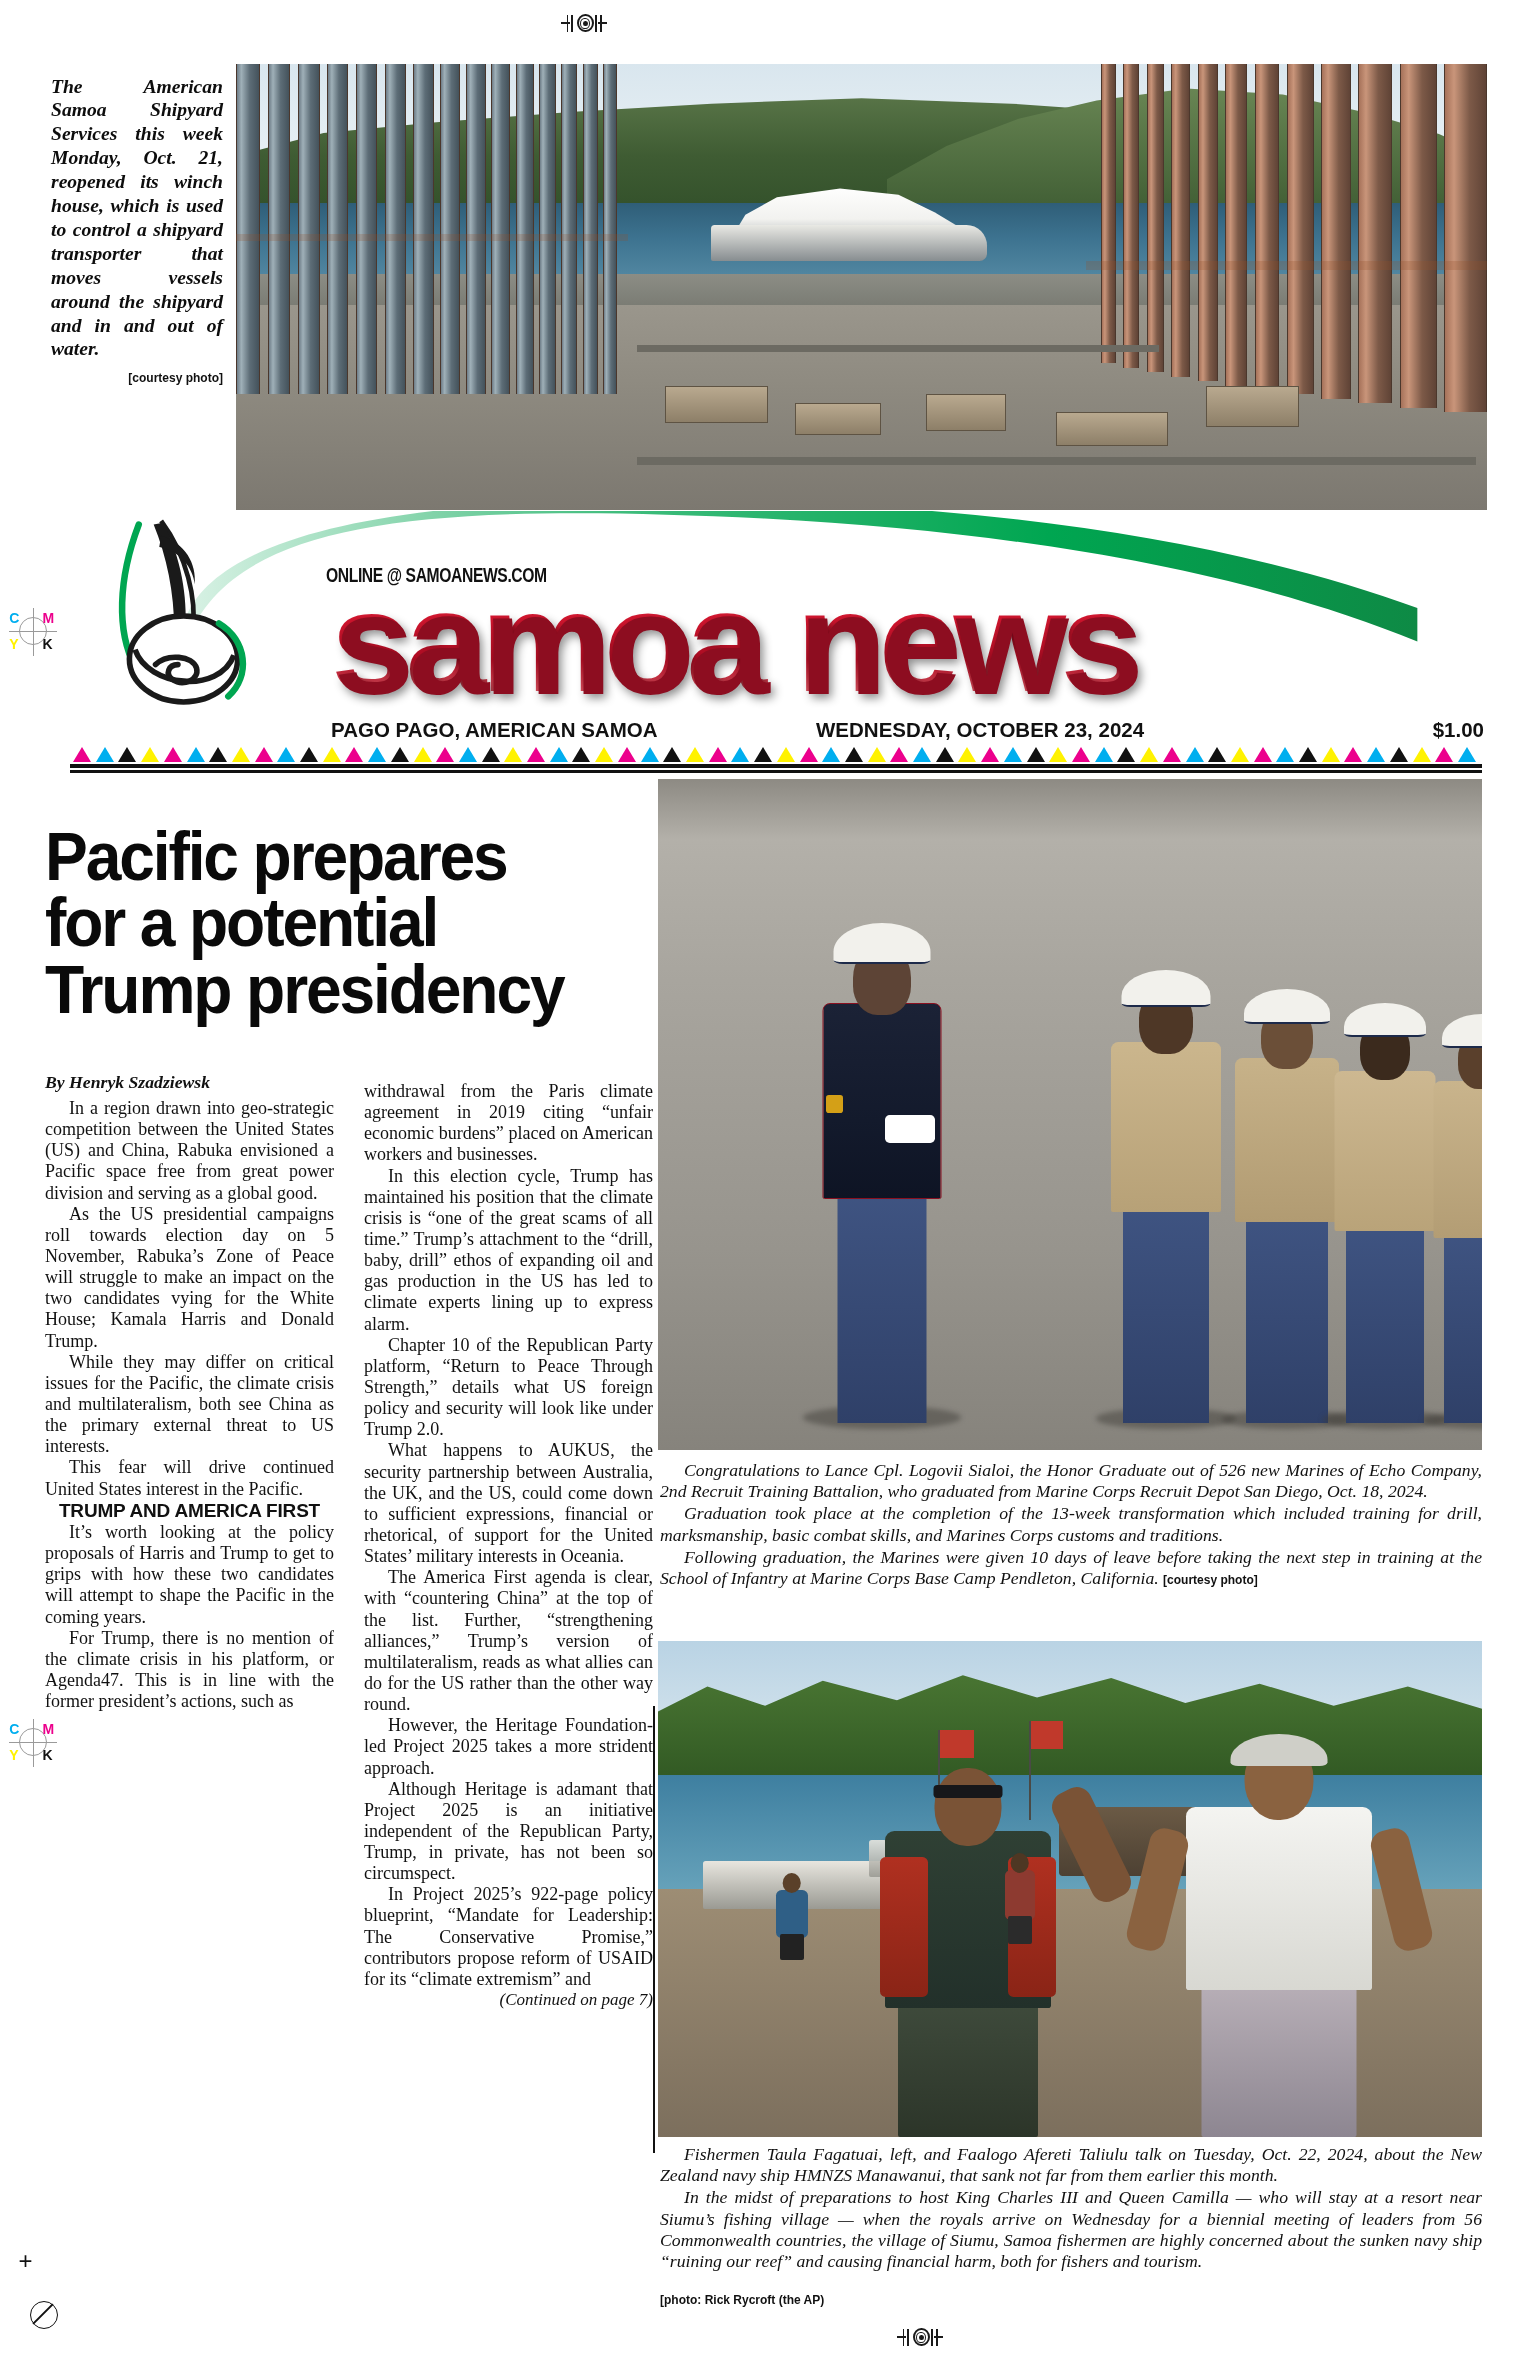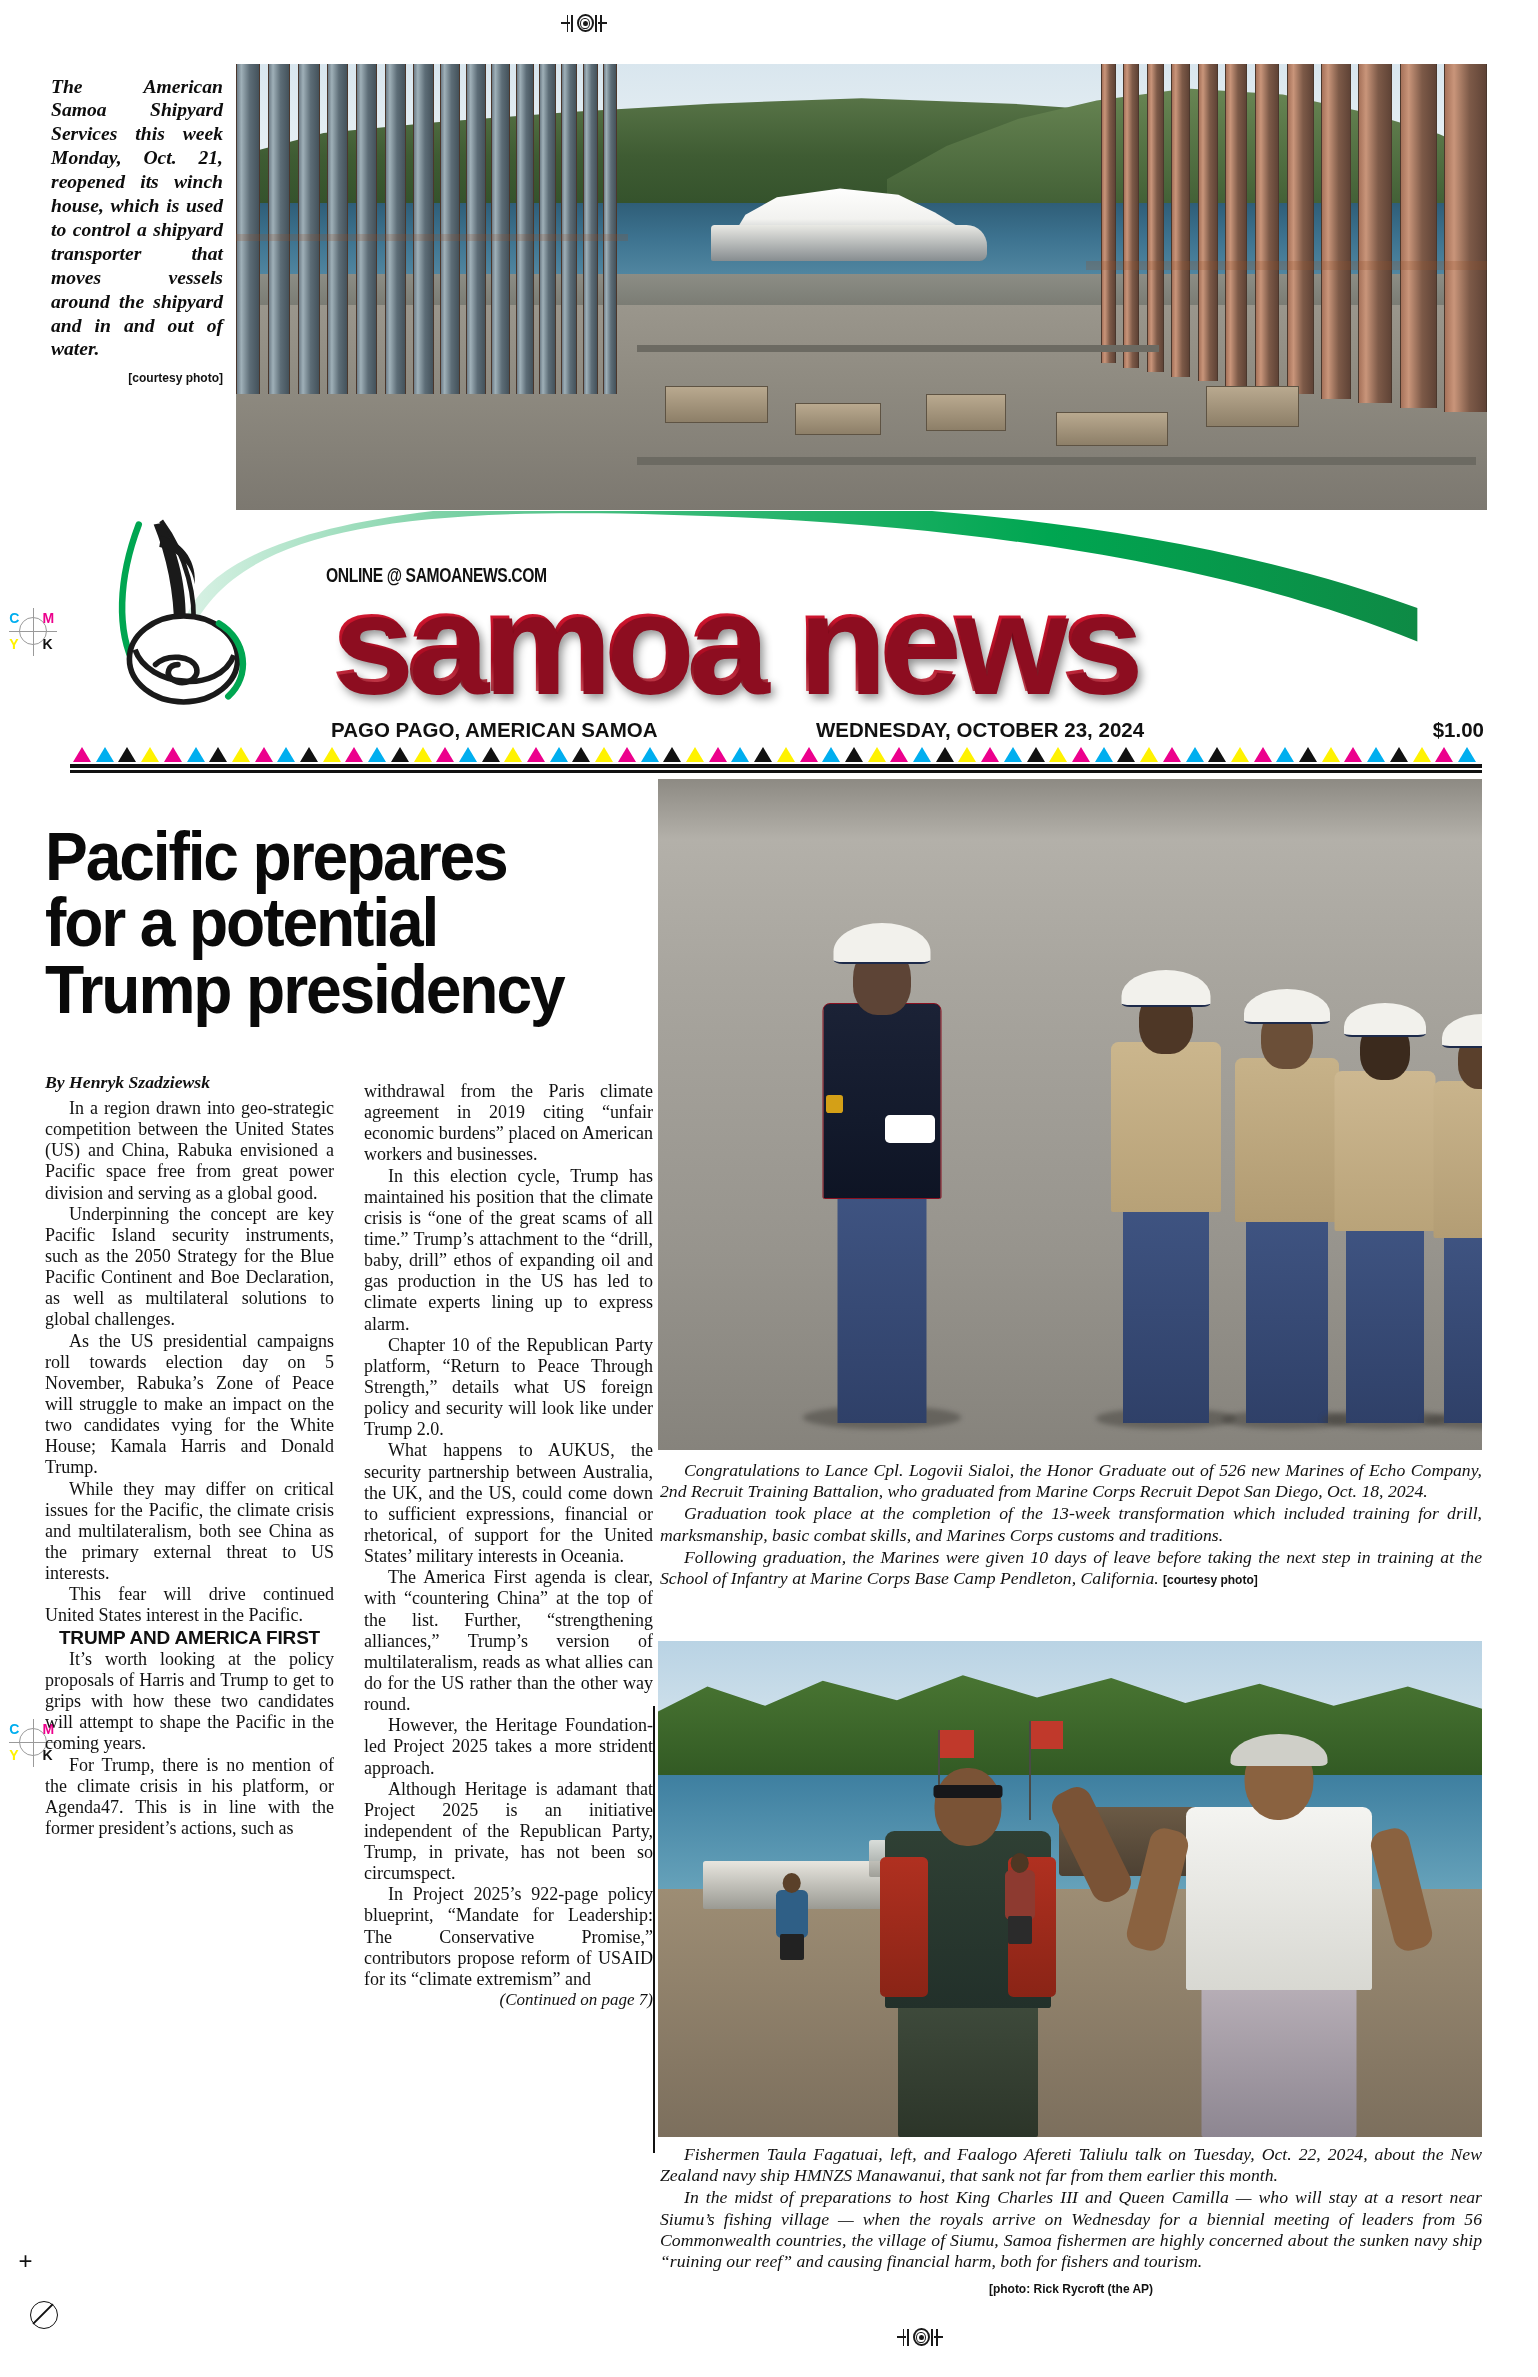--- a/index.html
+++ b/index.html
@@ -430,21 +430,20 @@
       <div class="r2"></div>
   </div>
 </div>
 
 <h1 id="headline">Pacific prepares for a potential Trump presidency</h1>
 
 <div id="byline">By Henryk Szadziewsk</div>
 
 <div id="col1" class="storycol">
   <p>In a region drawn into geo-strategic competition between the United States (US) and China, Rabuka envisioned a Pacific space free from great power division and serving as a global good.</p>
-  <p>Underpinning the concept are key Pacific Island security instruments, such as the 2050 Strategy for the Blue Pacific Continent and Boe Declaration, as well as multilateral solutions to global challenges.</p>
   <p>As the US presidential campaigns roll towards election day on 5 November, Rabuka’s Zone of Peace will struggle to make an impact on the two candidates vying for the White House; Kamala Harris and Donald Trump.</p>
   <p>While they may differ on critical issues for the Pacific, the climate crisis and multilateralism, both see China as the primary external threat to US interests.</p>
   <p>This fear will drive continued United States interest in the Pacific.</p>
   <p class="subhead">TRUMP AND AMERICA FIRST</p>
   <p>It’s worth looking at the policy proposals of Harris and Trump to get to grips with how these two candidates will attempt to shape the Pacific in the coming years.</p>
   <p>For Trump, there is no mention of the climate crisis in his platform, or Agenda47. This is in line with the former president’s actions, such as</p>
 </div>
 
 <div id="col2" class="storycol">
   <p class="noind">withdrawal from the Paris climate agreement in 2019 citing “unfair economic burdens” placed on American workers and businesses.</p>
@@ -571,17 +570,17 @@
     <div class="pr-head" style="bottom:71px; width:18.6px; height:20.5px; background:#4e3723;"></div>
     <div class="pr-legs" style="bottom:0;    width:24px; height:28px; background:#2b2b2b;"></div>
   </div>
 </div>
 
 <div id="cap2" class="cap">
   <p>Fishermen Taula Fagatuai, left, and Faalogo Afereti Taliulu talk on Tuesday, Oct. 22, 2024, about the New Zealand navy ship HMNZS Manawanui, that sank not far from them earlier this month.</p>
   <p>
     <span>In the midst of preparations to host King Charles III and Queen Camilla — who will stay at a resort near Siumu’s fishing village — when the royals arrive on Wednesday for a biennial meeting of leaders from 56 Commonwealth countries, the village of Siumu, Samoa fishermen are highly concerned about the sunken navy ship “ruining our reef” and causing financial harm, both for fishers and tourism.</span>
   </p>
-  <p style="text-indent:0; text-align:center; margin-top:5px;">
+  <p style="text-indent:0; text-align:left; margin-top:16px;">
     <span class="credit">[photo: Rick Rycroft (the AP)</span>
   </p>
 </div>
 
 
 </body></html>

